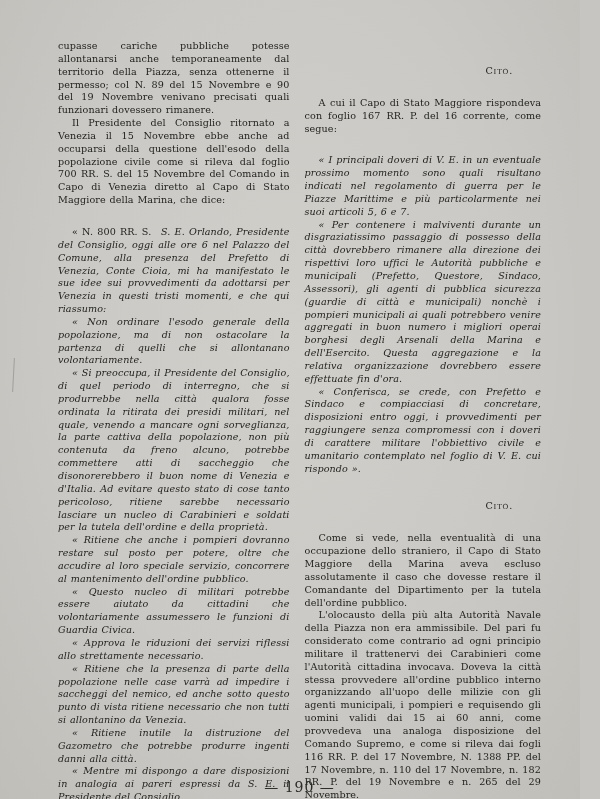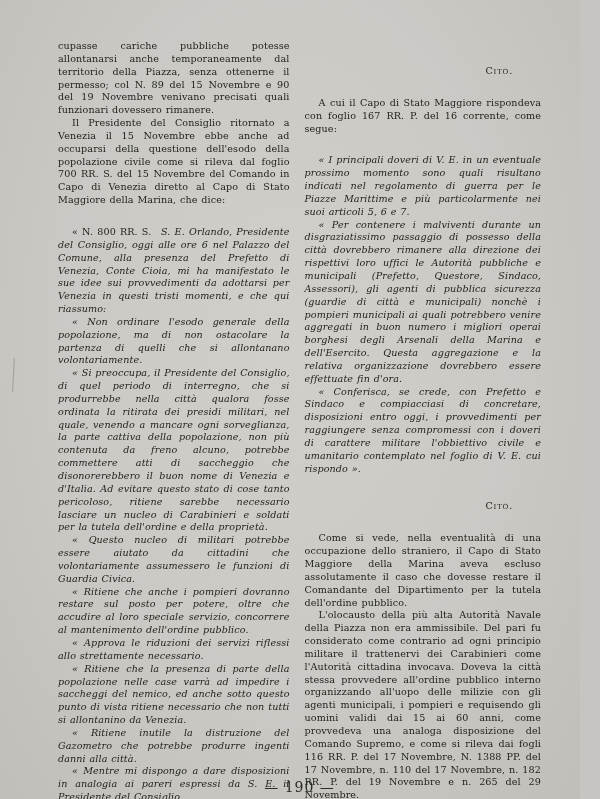--- a/index.html
+++ b/index.html
@@ -65,22 +65,22 @@
 
 <div class="scan-page">
   <div class="scratch"></div>
   <div class="text-block">
     <div class="col left">
         <p class="para"><span class="rm">cupasse cariche pubbliche potesse allontanarsi anche temporaneamente dal territorio della Piazza, senza ottenerne il permesso; col N. 89 del 15 Novembre e 90 del 19 Novembre venivano precisati quali funzionari dovessero rimanere.</span></p>
         <p class="para indent"><span class="rm">Il Presidente del Consiglio ritornato a Venezia il 15 Novembre ebbe anche ad occuparsi della questione dell'esodo della popolazione civile come si rileva dal foglio 700 RR. S. del 15 Novembre del Comando in Capo di Venezia diretto al Capo di Stato Maggiore della Marina, che dice:</span></p>
         <p class="para indent space-before"><span class="rm">« N. 800 RR. S. </span><span class="it">S. E. Orlando, Presidente del Consiglio, oggi alle ore 6 nel Palazzo del Comune, alla presenza del Prefetto di Venezia, Conte Cioia, mi ha manifestato le sue idee sui provvedimenti da adottarsi per Venezia in questi tristi momenti, e che qui riassumo:</span></p>
         <p class="para indent"><span class="it">« Non ordinare l'esodo generale della popolazione, ma di non ostacolare la partenza di quelli che si allontanano volontariamente.</span></p>
         <p class="para indent"><span class="it">« Si preoccupa, il Presidente del Consiglio, di quel periodo di interregno, che si produrrebbe nella città qualora fosse ordinata la ritirata dei presidi militari, nel quale, venendo a mancare ogni sorveglianza, la parte cattiva della popolazione, non più contenuta da freno alcuno, potrebbe commettere atti di saccheggio che disonorerebbero il buon nome di Venezia e d'Italia. Ad evitare questo stato di cose tanto pericoloso, ritiene sarebbe necessario lasciare un nucleo di Carabinieri e soldati per la tutela dell'ordine e della proprietà.</span></p>
+        <p class="para indent"><span class="it">« Ritiene che anche i pompieri dovranno restare sul posto per potere, oltre che accudire al loro speciale servizio, concorrere al mantenimento dell'ordine pubblico.</span></p>
         <p class="para indent"><span class="it">« Questo nucleo di militari potrebbe essere aiutato da cittadini che volontariamente assumessero le funzioni di Guardia Civica.</span></p>
-        <p class="para indent"><span class="it">« Ritiene che anche i pompieri dovranno restare sul posto per potere, oltre che accudire al loro speciale servizio, concorrere al mantenimento dell'ordine pubblico.</span></p>
         <p class="para indent"><span class="it">« Approva le riduzioni dei servizi riflessi allo strettamente necessario.</span></p>
         <p class="para indent"><span class="it">« Ritiene che la presenza di parte della popolazione nelle case varrà ad impedire i saccheggi del nemico, ed anche sotto questo punto di vista ritiene necessario che non tutti si allontanino da Venezia.</span></p>
         <p class="para indent"><span class="it">« Ritiene inutile la distruzione del Gazometro che potrebbe produrre ingenti danni alla città.</span></p>
         <p class="para indent"><span class="it">« Mentre mi dispongo a dare disposizioni in analogia ai pareri espressi da S. E. il Presidente del Consiglio, </span></p>
       </div>
     <div class="col right">
         <p class="para signature"><span class="rm">Cito.</span></p>
         <p class="para indent space-before"><span class="rm">A cui il Capo di Stato Maggiore rispondeva con foglio 167 RR. P. del 16 corrente, come segue:</span></p>
         <p class="para indent space-before"><span class="it">« I principali doveri di V. E. in un eventuale prossimo momento sono quali risultano indicati nel regolamento di guerra per le Piazze Marittime e più particolarmente nei suoi articoli 5, 6 e 7.</span></p>
         <p class="para indent"><span class="it">« Per contenere i malviventi durante un disgraziatissimo passaggio di possesso della città dovrebbero rimanere alla direzione dei rispettivi loro uffici le Autorità pubbliche e municipali (Prefetto, Questore, Sindaco, Assessori), gli agenti di pubblica sicurezza (guardie di città e municipali) nonchè i pompieri municipali ai quali potrebbero venire aggregati in buon numero i migliori operai borghesi degli Arsenali della Marina e dell'Esercito. Questa aggregazione e la relativa organizzazione dovrebbero essere effettuate fin d'ora.</span></p>

